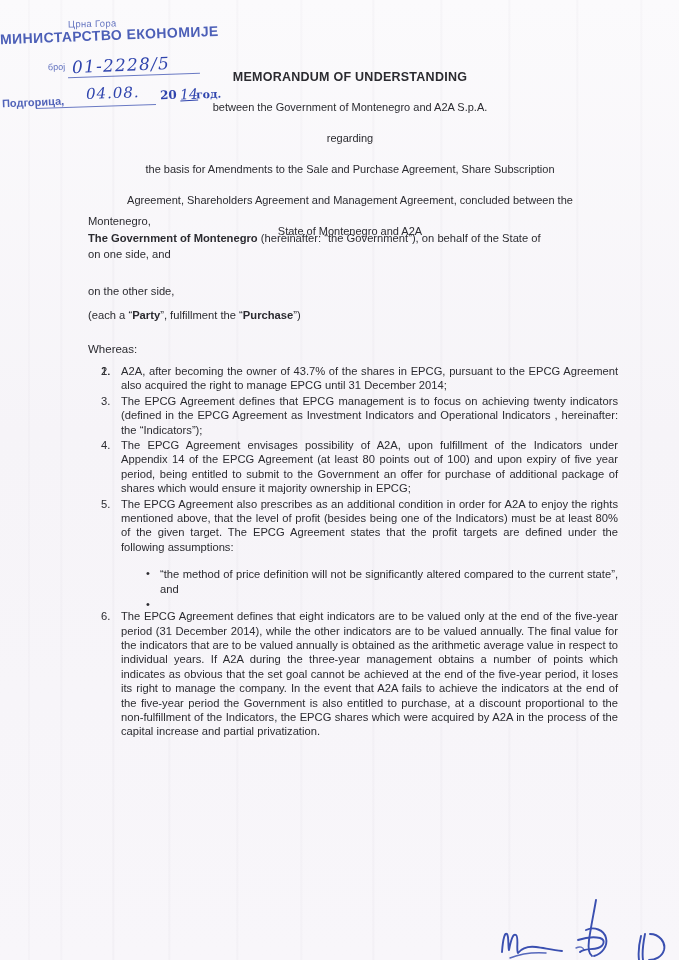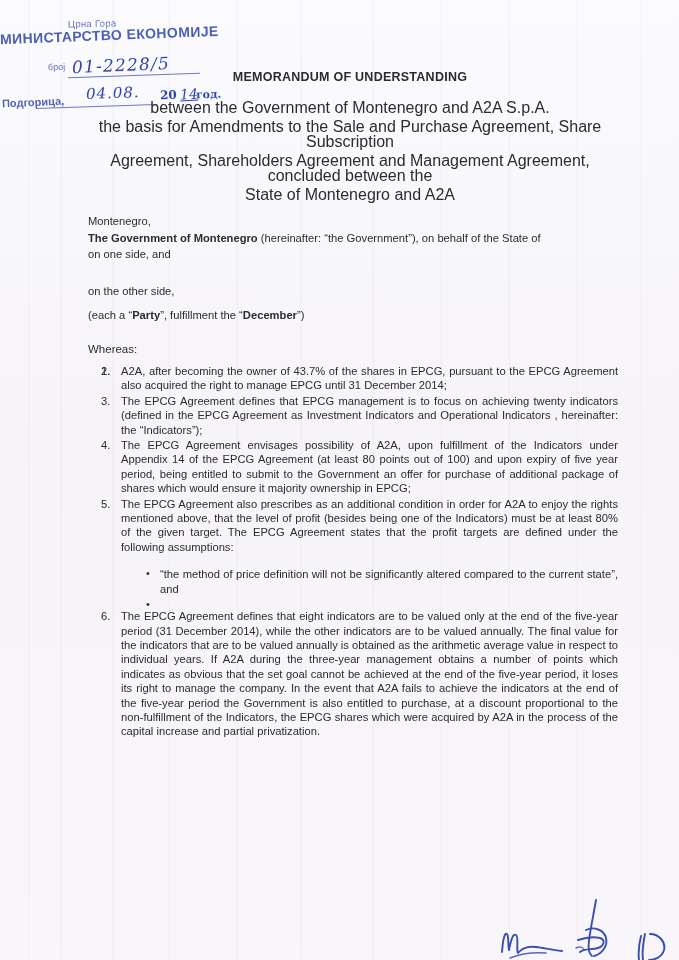--- a/index.html
+++ b/index.html
@@ -158,23 +158,23 @@
     text-align: center;
   }
   #doc-title {
     font-size: 12.5px;
     font-weight: bold;
     letter-spacing: 0.25px;
     margin: 0 0 16px 0;
     text-align: center;
   }
   .subtitle-line {
-    font-size: 16px;
+    font-size: 11px;
     line-height: 15px;
-    margin: 4px;
+    margin: 16px;
   }
 
   
   #body-block {
     position: absolute;
     left: 88px;
     top: 214px;
     width: 530px;
     font-size: 11.2px;
     line-height: 14.5px;
@@ -259,41 +259,42 @@
       <div class="stamp-rule" id="stamp-rule-2"></div>
       <div class="hand" id="hand-date">04.08.</div>
       <div class="hand" id="hand-year-prefix">20</div>
       <div class="hand" id="hand-year">14</div>
       <div class="hand" id="hand-god">год.</div>
     </div>
 
     <div id="title-block">
       <div id="doc-title">MEMORANDUM OF UNDERSTANDING</div>
       <div class="subtitle-line">between the Government of Montenegro and A2A S.p.A.</div>
+      <div class="subtitle-line">regarding</div>
       <div class="subtitle-line">the basis for Amendments to the Sale and Purchase Agreement, Share Subscription</div>
       <div class="subtitle-line">Agreement, Shareholders Agreement and Management Agreement, concluded between the</div>
       <div class="subtitle-line">State of Montenegro and A2A</div>
     </div>
 
     <div id="body-block">
 
       <div class="para">Montenegro,</div>
       <div class="para"><span class="b">The Government of Montenegro</span><span> (hereinafter: “the Government”), on behalf of the State of</span></div>
       <div class="para">on one side, and</div>
 
       <div class="gap-md"></div>
 
 
       <div class="gap-sm"></div>
 
       <div class="para">on the other side,</div>
 
       <div class="gap-sm"></div>
 
-      <div class="para"><span>(each a “</span><span class="b">Party</span><span>”, fulfillment the “</span><span class="b">December</span><span>”)</span></div>
+      <div class="para"><span>(each a “</span><span class="b">Party</span><span>”, fulfillment the “</span><span class="b">Purchase</span><span>”)</span></div>
 
       <div class="gap-lg"></div>
 
       <div class="para" id="whereas">Whereas:</div>
 
       <ol id="numbered-list">
         <li><span class="num">1.</span></li>
         <li><span class="num">2.</span><span>A2A, after becoming the owner of 43.7% of  the shares in EPCG, pursuant to the EPCG Agreement also acquired the right to manage EPCG until 31 December 2014;</span></li>
         <li><span class="num">3.</span><span>The EPCG Agreement defines that EPCG management is to focus on achieving twenty indicators (defined in the EPCG Agreement as Investment Indicators and Operational Indicators , hereinafter: the “Indicators”);</span></li>
         <li><span class="num">4.</span><span>The EPCG Agreement envisages possibility of A2A, upon fulfillment of the Indicators under Appendix 14 of the EPCG Agreement (at least 80 points out of 100) and upon expiry of five year period, being entitled to submit to the Government an offer for purchase of additional package of shares which would ensure it majority ownership in EPCG;</span></li>

